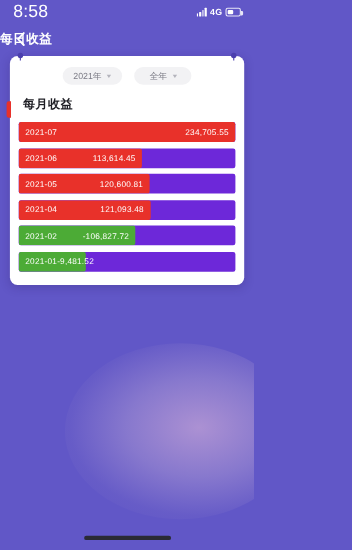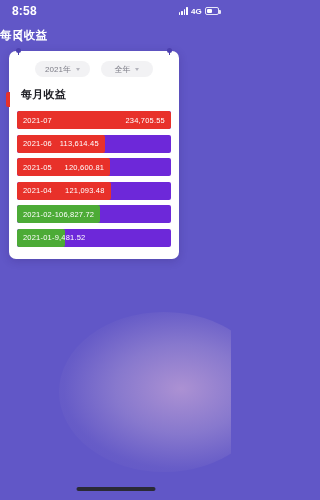--- a/index.html
+++ b/index.html
@@ -18,21 +18,21 @@
     width:210px;height:160px;border-radius:50%;
     background:radial-gradient(ellipse at 58% 48%, rgba(178,150,212,.92) 0%, rgba(150,133,208,.72) 38%, rgba(116,104,200,.30) 68%, rgba(97,87,199,0) 86%);
     pointer-events:none;
   }
   
   #statusbar{
     position:absolute;top:0;left:0;right:0;height:22px;
     display:flex;align-items:center;justify-content:space-between;
     padding:0 12px;box-sizing:border-box;color:#fff;
   }
-  #clock{font-size:12px;font-weight:bold;letter-spacing:.2px;}
+  #clock{font-size:16px;font-weight:normal;letter-spacing:.2px;}
   #status-right{display:flex;align-items:center;gap:3px;}
   .sig{display:flex;align-items:flex-end;gap:1px;height:8px;}
   .sig i{display:block;width:1.6px;background:#fff;border-radius:.5px;}
   .sig i:nth-child(1){height:3px;}
   .sig i:nth-child(2){height:4.5px;}
   .sig i:nth-child(3){height:6px;}
   .sig i:nth-child(4){height:8px;}
   #net{font-size:8px;font-weight:bold;letter-spacing:.2px;}
   .batt{position:relative;width:14px;height:7.5px;border:1px solid rgba(255,255,255,.85);
         border-radius:2px;box-sizing:border-box;}
@@ -45,21 +45,21 @@
     display:flex;align-items:center;justify-content:flex-start;color:#fff;
   }
   #back{
     position:absolute;left:11px;top:50%;transform:translateY(-50%);
     width:16px;height:16px;display:flex;align-items:center;justify-content:center;cursor:pointer;
   }
   #back svg{display:block;}
   #nav-title{font-size:11.5px;font-weight:bold;letter-spacing:.4px;}
   
   #card{
-    position:absolute;left:9px;top:51px;width:170px;
+    position:absolute;left:9px;top:51px;width:213px;
     background:#fff;border-radius:7px;
     box-sizing:border-box;padding:9px 8px 12px 8px;
     box-shadow:0 2px 9px rgba(40,25,90,.22);
   }
   .pin{position:absolute;top:-3px;width:5px;height:7px;pointer-events:none;}
   .pin.left{left:7px;}
   .pin.right{right:7px;}
   .pin .head{width:5px;height:5px;border-radius:50%;background:#4b3fae;margin:0 auto;}
   .pin .tail{width:1.4px;height:3px;background:#4b3fae;margin:-1px auto 0;}
   #left-tab{

